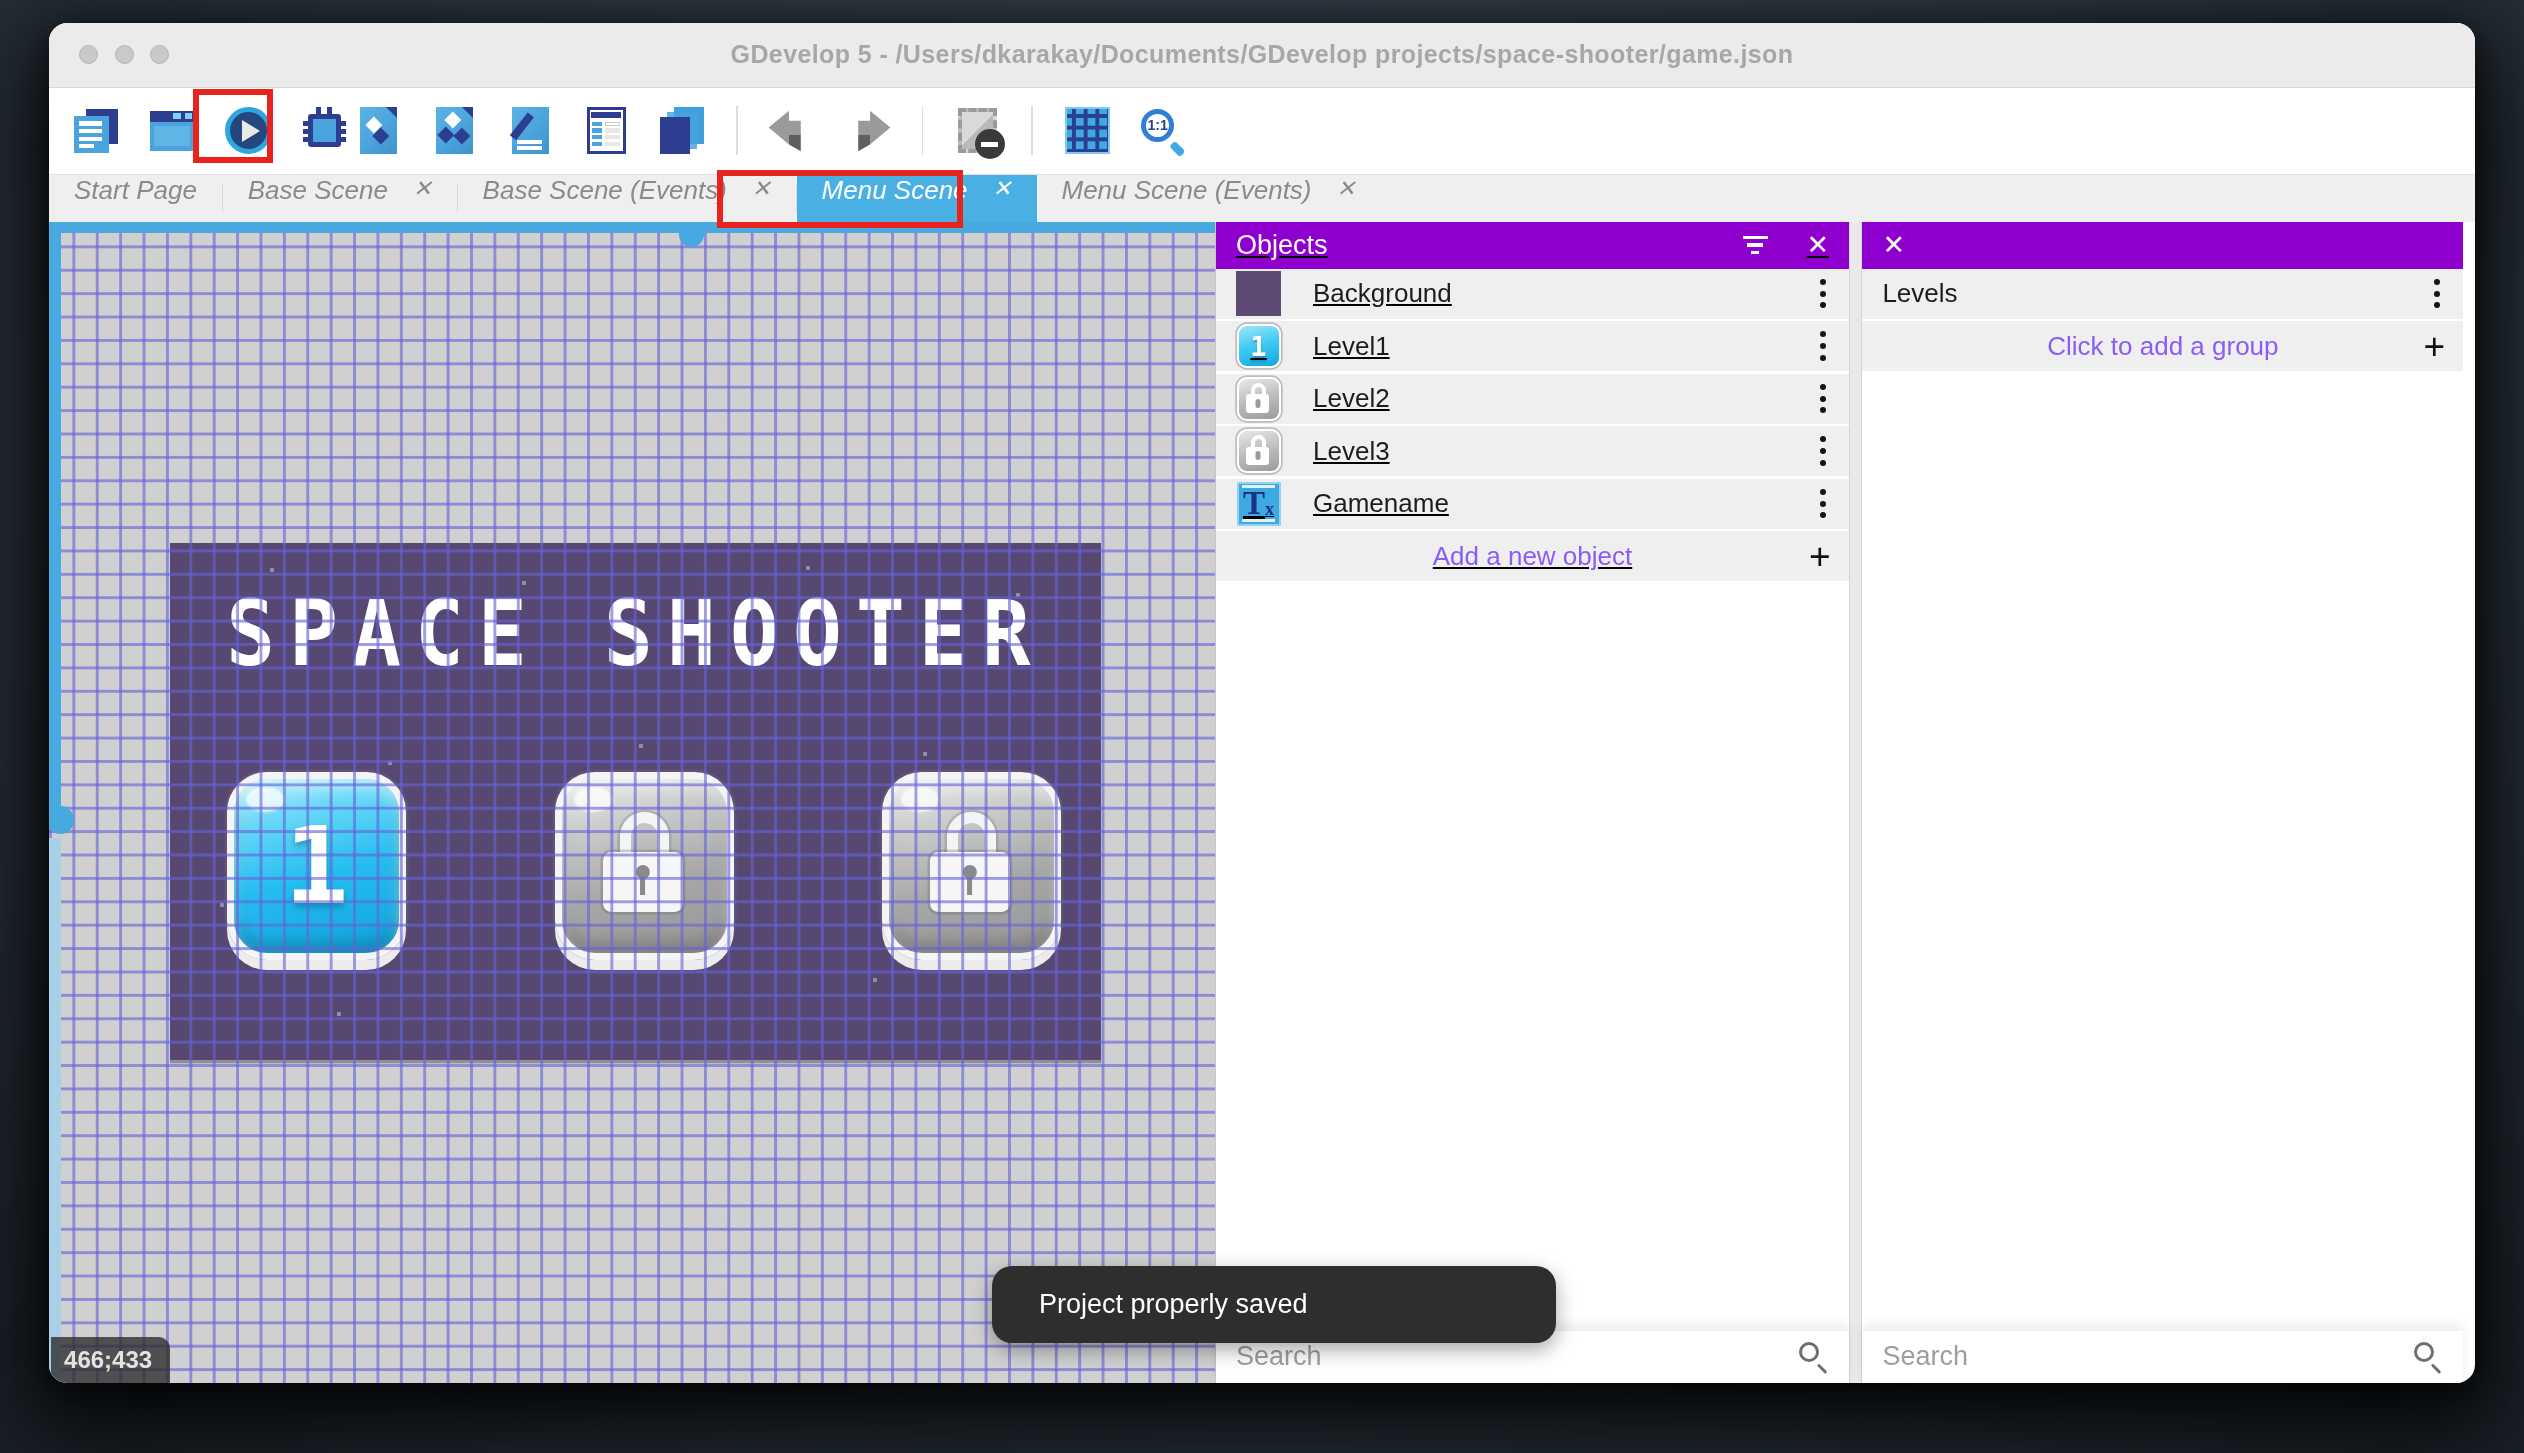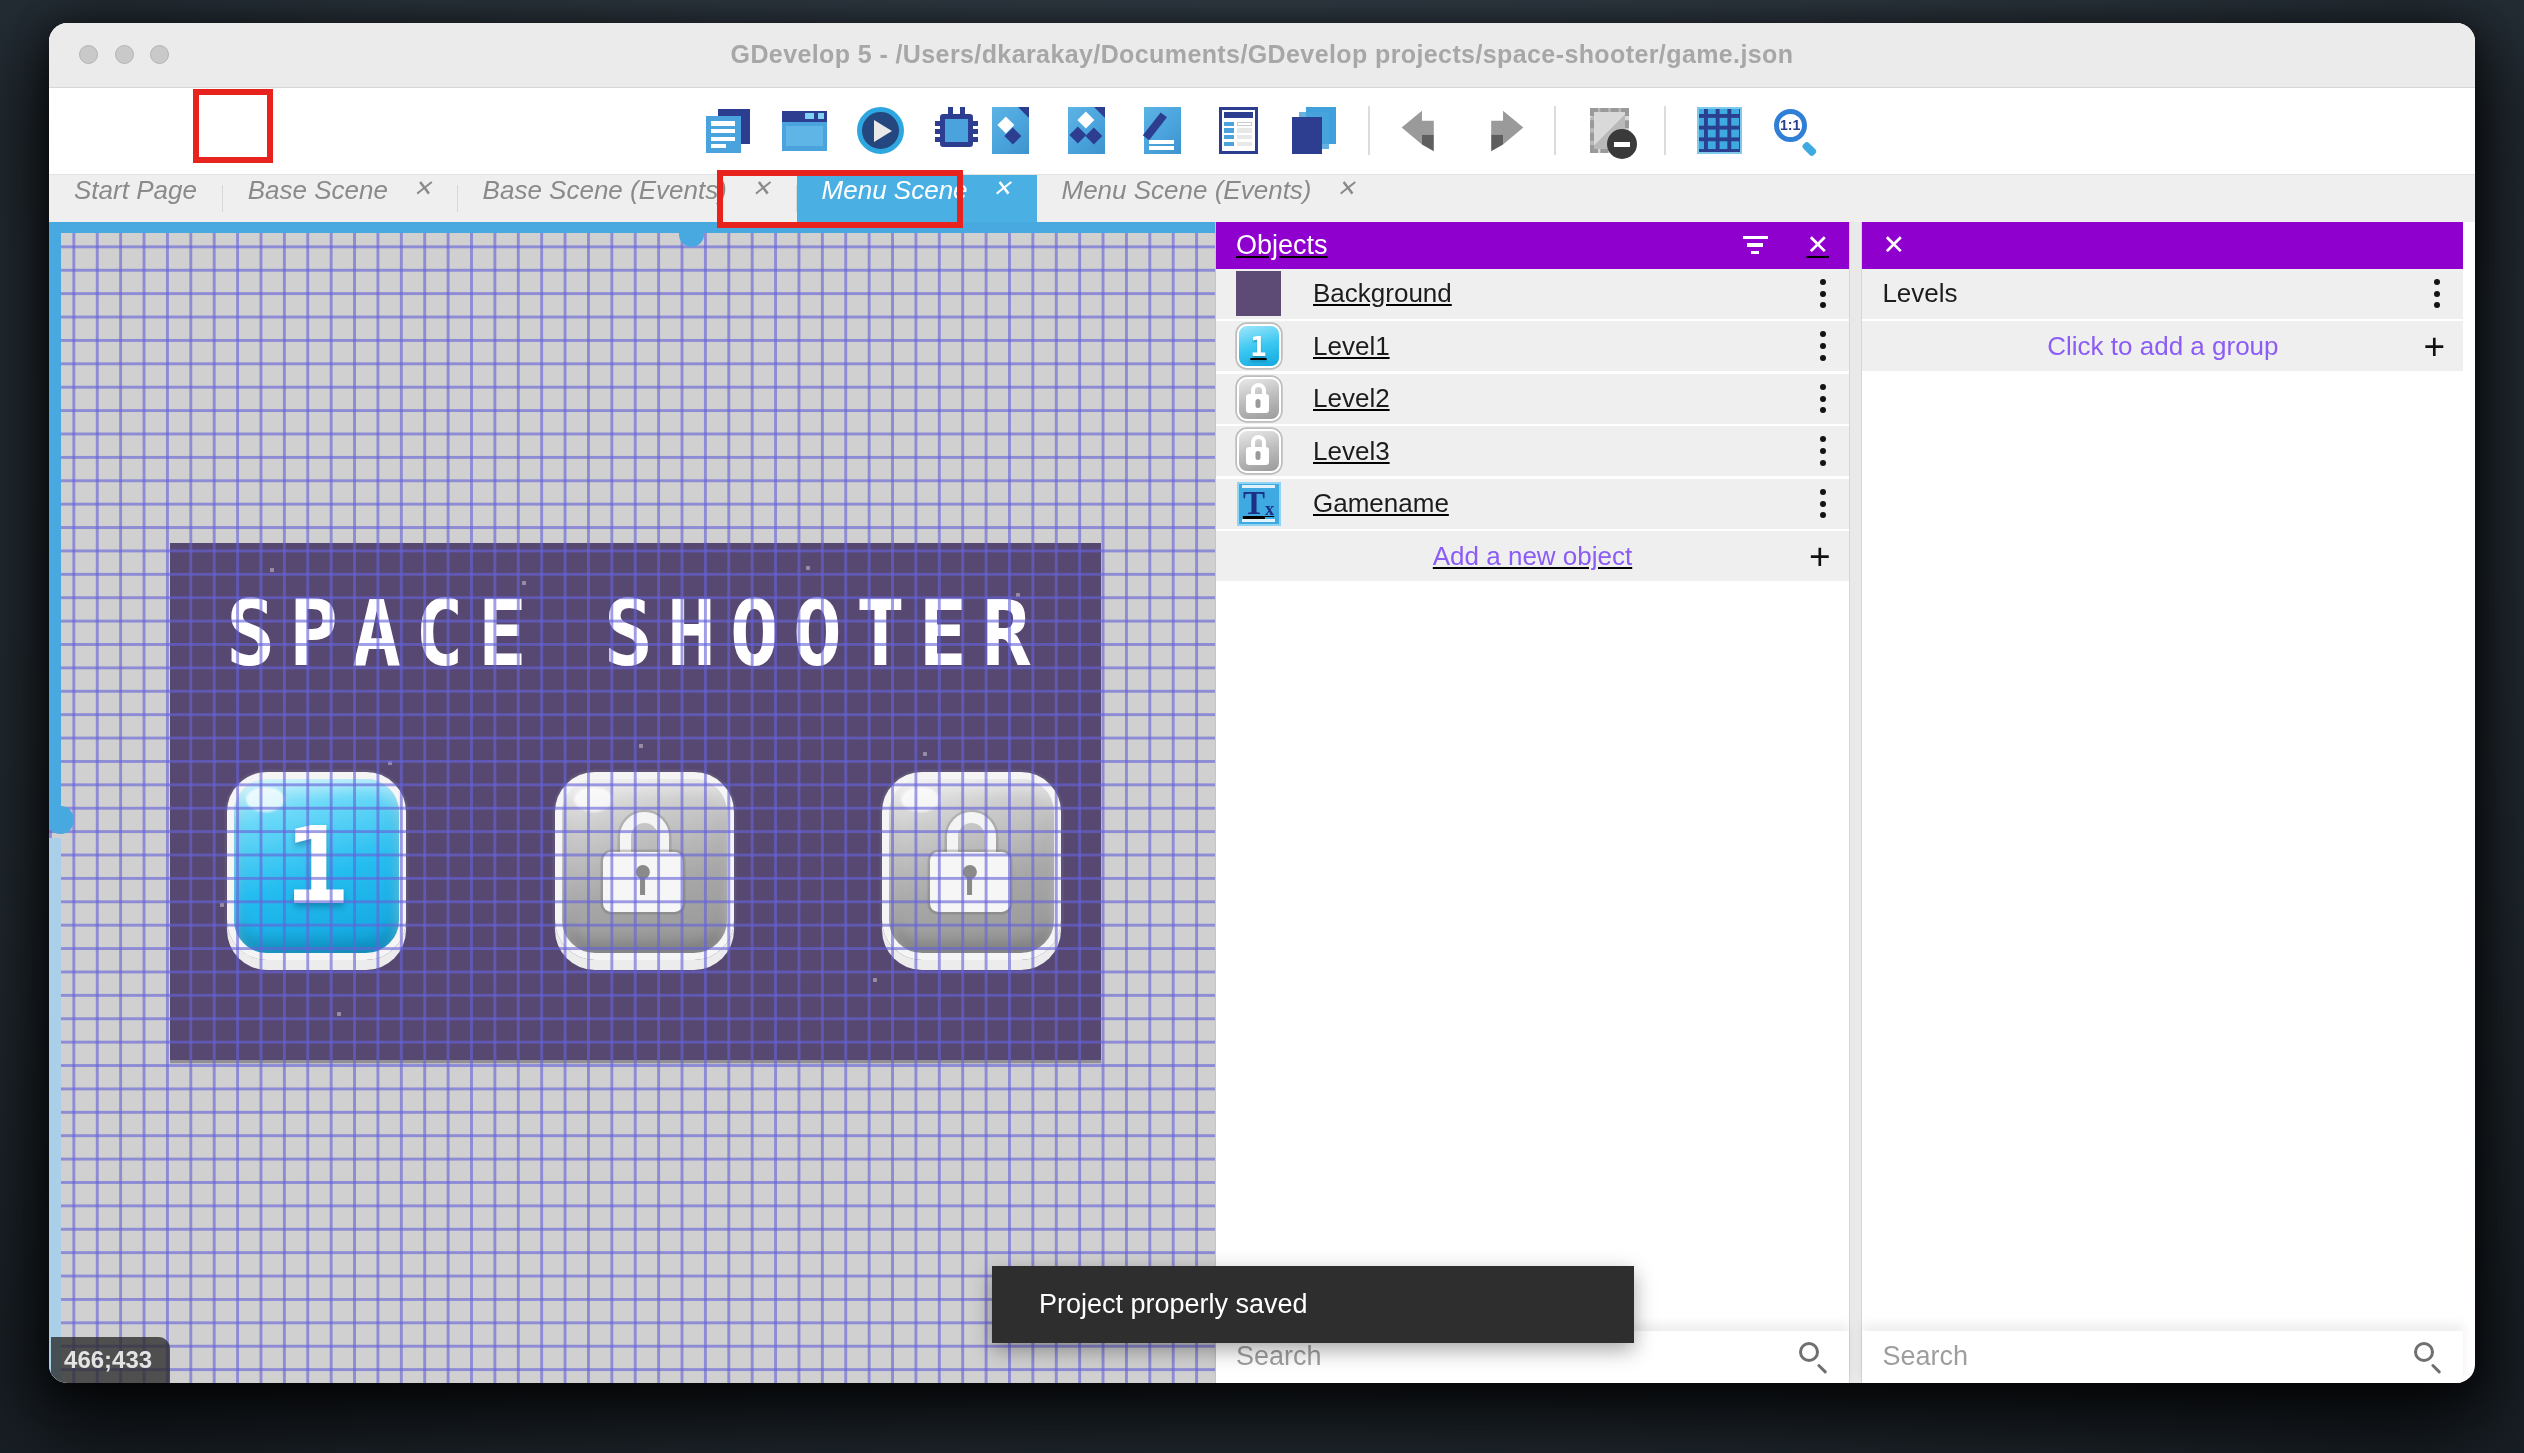--- a/index.html
+++ b/index.html
@@ -6,21 +6,21 @@
   *{box-sizing:border-box;font-family:"Liberation Sans",sans-serif;}
   .stage{position:relative;width:2525px;height:1453px;background:radial-gradient(ellipse at 50% 30%, #42505c 0%, #2e3942 60%, #1a2128 100%);overflow:hidden;padding-left:16px;}
   .window{position:absolute;left:49px;top:22.6px;width:2426px;height:1360px;background:#fff;border-radius:18.4px;overflow:hidden;
           box-shadow:0 33px 100px 25px rgba(0,0,0,.82), 0 8.4px 33px rgba(0,0,0,.6);}
   
   .titlebar{position:relative;height:65px;background:#ebebeb;border-bottom:0.8px solid #d7d7d7;display:flex;align-items:center;}
   .lights{display:flex;gap:16.7px;margin-left:30px;}
   .light{width:19px;height:19px;border-radius:50%;background:#c9c9c9;border:0.8px solid #b4b4b4;}
   .win-title{position:absolute;left:0;right:0;text-align:center;font-size:25px;font-weight:bold;color:#a7a7a7;letter-spacing:0.4px;}
   
-  .toolbar{height:87px;background:#fff;border-bottom:0.8px solid #e3e3e3;display:flex;align-items:center;justify-content:center;padding:0 20px;}
+  .toolbar{height:87px;background:#fff;border-bottom:0.8px solid #e3e3e3;display:flex;align-items:center;justify-content:flex-start;padding:0 20px;}
   .tb-group{display:flex;align-items:center;gap:22px;}
   .tbtn{width:54px;height:64px;display:flex;align-items:center;justify-content:center;position:relative;}
   .tb-sep{width:1.7px;height:49px;background:#dcdcdc;margin:0 5px;}
   
   .ic-doc{position:relative;width:44px;height:44px;}
   .ic-doc .back{position:absolute;right:0;top:0;width:32px;height:35px;background:#2d3e90;}
   .ic-doc .front{position:absolute;left:0;bottom:0;width:35px;height:37px;background:#4aa3dc;}
   .ic-doc .front i{position:absolute;left:5px;height:4.2px;background:#fff;display:block;}
   .ic-win{position:relative;width:45px;height:40px;background:#4aa3dc;}
   .ic-win .bar{position:absolute;top:0;left:0;right:0;height:11px;background:#2d3e90;}
@@ -125,21 +125,21 @@
   .add-row{height:50px;background:#efefef;display:flex;align-items:center;justify-content:center;position:relative;}
   .add-row .label{font-size:26px;color:#8b5cf6;}
   .plus{position:absolute;right:18.4px;font-size:37px;font-weight:400;color:#111;line-height:1;}
   .searchbar{position:absolute;left:0;right:0;bottom:0;height:52px;background:#fff;box-shadow:0 -6.7px 10px rgba(0,0,0,.07);display:flex;align-items:center;z-index:9;}
   .searchbar input{flex:1;border:none;outline:none;font-size:27px;color:#333;padding-left:20px;background:transparent;}
   .searchbar input::placeholder{color:#9e9e9e;}
   .mag{position:relative;width:33px;height:33px;margin-right:18.4px;flex:none;}
   .mag .c{position:absolute;left:1.7px;top:1.7px;width:20px;height:20px;border:3.3px solid #6f6f6f;border-radius:50%;}
   .mag .h{position:absolute;right:3.3px;bottom:2.5px;width:11.7px;height:3.3px;background:#6f6f6f;transform:rotate(45deg);border-radius:1.7px;}
   
-  .toast{position:absolute;left:943px;top:1243px;width:642px;height:77px;background:#2e2e2e;border-radius:0;
+  .toast{position:absolute;left:943px;top:1243px;width:564px;height:77px;background:#2e2e2e;border-radius:20px;
      display:flex;align-items:center;padding-left:47px;color:#fff;font-size:27px;z-index:40;box-shadow:0 6.7px 20px rgba(0,0,0,.35);}
   .anno{position:absolute;border:6.7px solid #E8231D;z-index:50;pointer-events:none;}
   .anno.play{left:144px;top:66px;width:80px;height:74px;}
   .anno.tab{left:668px;top:147px;width:246px;height:58px;}
 </style>
 </head>
 <body>
 
 <div class="stage">
   <div class="window">

